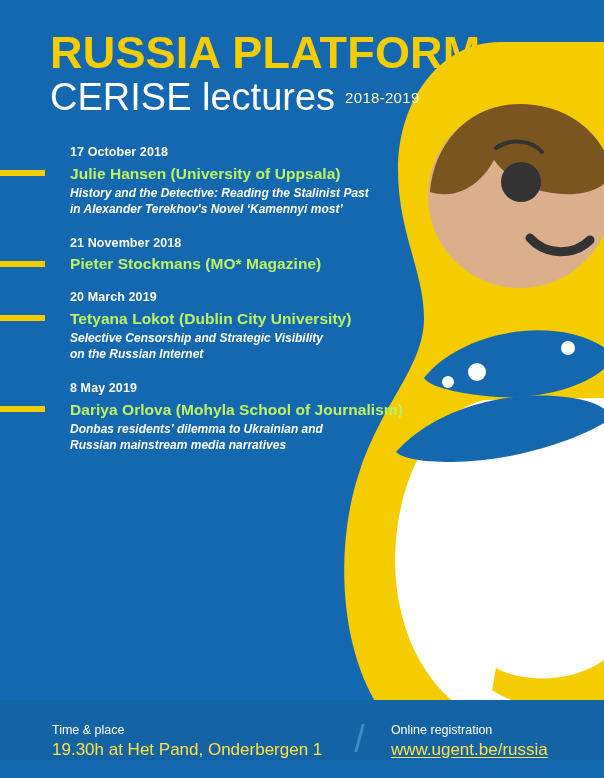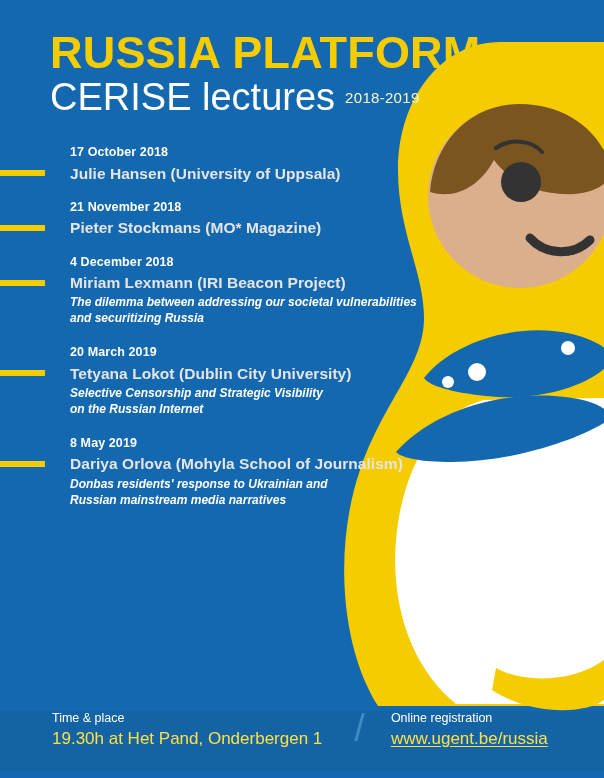--- a/index.html
+++ b/index.html
@@ -86,44 +86,44 @@
   .dash {
     position: absolute;
     left: 0;
     top: 24px;
     width: 45px;
     height: 6px;
     background: #F5CC00;
   }
   .lecture-speaker {
     font-size: 15.5px;
-    color: #e5e5e5;
+    color: #bef264;
     line-height: 1.05;
     margin-bottom: 4px;
     letter-spacing: 0.05px;
     white-space: nowrap;
   }
   .lecture-topic {
     font-size: 12px;
     font-style: italic;
     color: #FFFFFF;
     line-height: 1.33;
   }
   .lecture-topic div { white-space: nowrap; }
 
   
   .footer {
     position: absolute;
     left: 0;
-    bottom: 7px;
+    bottom: 18px;
     width: 604px;
     height: 60px;
     background: #1464A5;
     display: flex;
-    align-items: flex-start;
+    align-items: flex-end;
   }
   .footer-col {
     display: flex;
     flex-direction: column;
     justify-content: center;
   }
   .footer-left  { margin-left: 52px; }
   .footer-right { margin-left: 26px; }
   .footer-label {
     font-size: 12.5px;
@@ -227,55 +227,50 @@
       <div class="title-years">2018-2019</div>
     </div>
   </div>
 
   <div class="lectures">
 
     <div class="lecture">
       <div class="lecture-date">17 October 2018</div>
       <div class="dash"></div>
       <div class="lecture-speaker">Julie Hansen (University of Uppsala)</div>
+      <div class="lecture-topic">
+        <div>History and the Detective: Reading the Stalinist Past</div>
+        <div>in Alexander Terekhov's Novel ‘Kamennyi most’</div>
+      </div>
     </div>
 
     <div class="lecture">
       <div class="lecture-date">21 November 2018</div>
       <div class="dash"></div>
       <div class="lecture-speaker">Pieter Stockmans (MO* Magazine)</div>
     </div>
 
-    <div class="lecture">
-      <div class="lecture-date">4 December 2018</div>
-      <div class="dash"></div>
-      <div class="lecture-speaker">Miriam Lexmann (IRI Beacon Project)</div>
-      <div class="lecture-topic">
-        <div>The dilemma between addressing our societal vulnerabilities</div>
-        <div>and securitizing Russia</div>
-      </div>
-    </div>
 
 
     <div class="lecture">
       <div class="lecture-date">20 March 2019</div>
       <div class="dash"></div>
       <div class="lecture-speaker">Tetyana Lokot (Dublin City University)</div>
       <div class="lecture-topic">
         <div>Selective Censorship and Strategic Visibility</div>
         <div>on the Russian Internet</div>
       </div>
     </div>
 
     <div class="lecture">
       <div class="lecture-date">8 May 2019</div>
       <div class="dash"></div>
       <div class="lecture-speaker">Dariya Orlova (Mohyla School of Journalism)</div>
       <div class="lecture-topic">
-        <div>Donbas residents' response to Ukrainian and</div>
+        <div>Donbas residents' dilemma to Ukrainian and</div>
         <div>Russian mainstream media narratives</div>
       </div>
     </div>
 
   </div>
 
   <div class="footer">
     <div class="footer-col footer-left">
       <div class="footer-label">Time &amp; place</div>
       <div class="footer-value">19.30h at Het Pand, Onderbergen 1</div>

